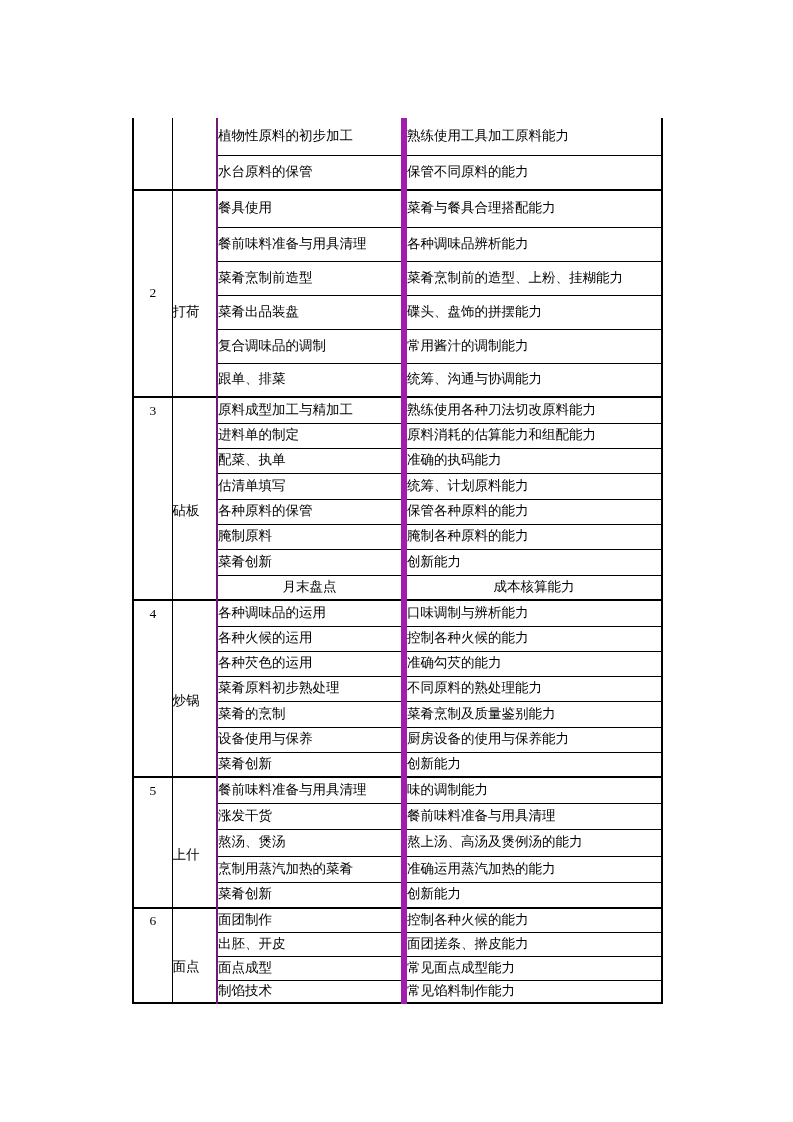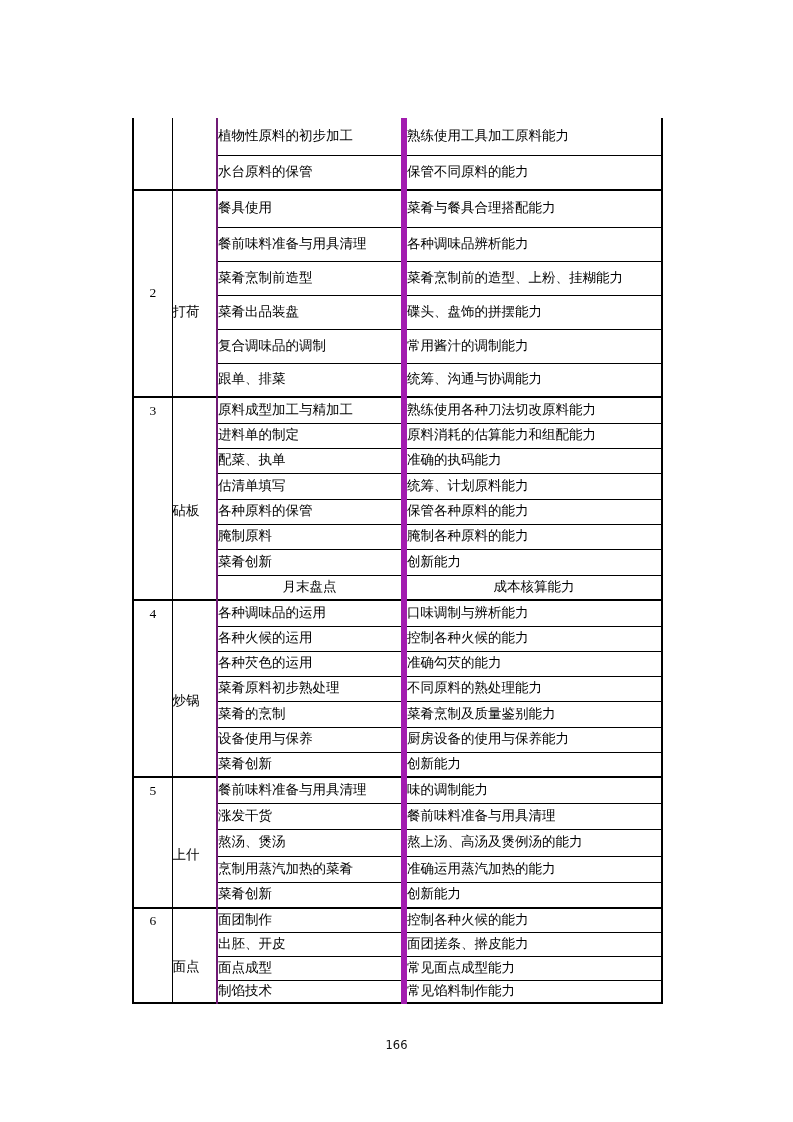--- a/index.html
+++ b/index.html
@@ -218,14 +218,13 @@
           <td class="task">面点成型</td>
           <td class="ability">常见面点成型能力</td>
         </tr>
         <tr style="height: 23px;">
           <td class="task">制馅技术</td>
           <td class="ability">常见馅料制作能力</td>
         </tr>
       </tbody>
   </table>
 
-  <div class="page-number">166</div>
 </div>
 
 </body></html>

